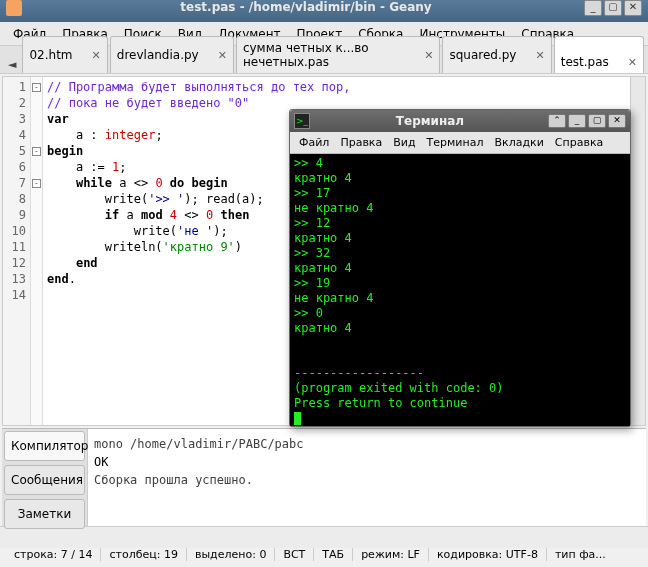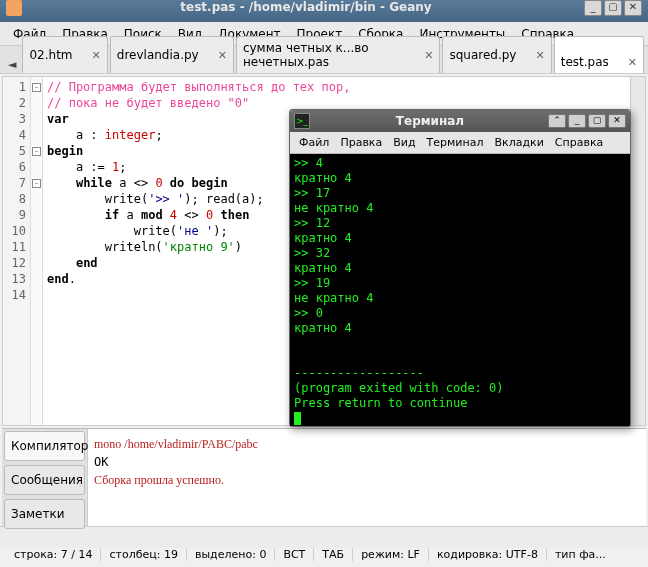--- a/index.html
+++ b/index.html
@@ -14,42 +14,42 @@
 .tabbar { height: 28px; background: #e2e2e2; border-bottom: 1px solid #ccc; display: flex; align-items: flex-end; padding: 0 4px; gap: 2px; }
 .tab-arrow { padding: 2px 4px; font-size: 11px; cursor: pointer; color: #444; }
 .tab { display: flex; align-items: center; padding: 4px 6px; background: #ececec; border: 1px solid #bbb; border-bottom: none; border-radius: 3px 3px 0 0; font-size: 12px; gap: 19px; cursor: pointer; }
 .tab.active { background: #fff; align-items: flex-end; }
 .tab-close { font-size: 11px; color: #666; cursor: pointer; }
 .editor-area { height: 350px; display: flex; background: #fff; border: 1px solid #ccc; margin: 2px; position: relative; }
 .linenum-col { width: 28px; background: #f4f4f4; border-right: 1px solid #ddd; text-align: right; padding: 2px 4px 0 0; font-family: monospace; font-size: 12px; line-height: 16px; color: #666; }
 .fold-col { width: 12px; background: #fafafa; border-right: 1px solid #ddd; font-family: monospace; font-size: 10px; line-height: 16px; padding-top: 2px; text-align: center; color: #666; }
 .fold-box { display: inline-block; width: 9px; height: 9px; border: 1px solid #888; font-size: 8px; line-height: 7px; text-align: center; background: #fff; cursor: pointer; }
 .code-col { flex: 1; font-family: monospace; font-size: 12px; line-height: 16px; padding: 2px 4px 0 4px; white-space: pre; }
-.c-comment { color: #ec4899; }
+.c-comment { color: #6d28d9; }
 .c-keyword { color: #000; font-weight: bold; }
 .c-type { color: #c00; }
 .c-num { color: #c00; }
 .c-str { color: #008; }
 .c-green { color: #080; }
 .scrollbar-v { width: 15px; background: #e8e8e8; border-left: 1px solid #ccc; }
 .terminal-window { position: absolute; left: 289px; top: 109px; width: 342px; height: 318px; background: #d9d9d9; border: 1px solid #666; border-radius: 3px; box-shadow: 2px 3px 8px rgba(0,0,0,0.4); display: flex; flex-direction: column; }
 .term-titlebar { height: 22px; background: linear-gradient(#6e6e6e, #555); display: flex; align-items: center; padding: 0 4px; border-radius: 3px 3px 0 0; }
 .term-icon { width: 16px; height: 16px; background: #222; border: 1px solid #888; margin-right: 4px; font-size: 9px; color: #0f0; text-align: center; line-height: 14px; }
 .term-title { flex: 1; text-align: center; color: #eee; font-weight: bold; font-size: 12px; }
 .term-tbtn { width: 18px; height: 14px; background: #d0d0d0; border: 1px solid #777; border-radius: 2px; font-size: 9px; text-align: center; line-height: 11px; margin-left: 2px; cursor: pointer; }
 .term-menubar { height: 22px; background: #e6e6e6; border-bottom: 1px solid #bbb; display: flex; align-items: center; padding: 0 4px; gap: 1px; font-size: 11px; }
 .term-mi { padding: 2px 5px; cursor: pointer; }
 .term-body { flex: 1; background: #000; color: #2e2; font-family: monospace; font-size: 12px; line-height: 15px; padding: 2px 4px; overflow: hidden; white-space: pre; }
 .term-cursor { display: inline-block; width: 7px; height: 13px; background: #2e2; vertical-align: text-bottom; }
 .bottom-panel { height: 98px; display: flex; border-top: 1px solid #bbb; background: #eaeaea; margin: 0 2px; }
 .side-tabs { width: 86px; display: flex; flex-direction: column; background: #e0e0e0; border-right: 1px solid #ccc; }
-.side-tab { padding: 7px 6px; border: 1px solid #bbb; background: #e8e8e8; margin: 2px; border-radius: 3px; cursor: pointer; font-size: 12px; text-align: left; }
+.side-tab { padding: 7px 6px; border: 1px solid #bbb; background: #e8e8e8; margin: 2px; border-radius: 3px; cursor: pointer; font-size: 12px; text-align: center; }
 .side-tab.active { background: #f8f8f8; }
 .msg-area { flex: 1; background: #fff; padding: 6px; font-family: monospace; font-size: 12px; line-height: 18px; overflow: hidden; }
-.msg-line { color: #b91c1c; font-family: Liberation Serif, serif; }
+.msg-line { color: #404040; }
 .statusbar { height: 22px; background: #ececec; border-top: 1px solid #ccc; display: flex; align-items: center; padding: 0 6px; font-size: 11px; gap: 0; }
 .sb-cell { padding: 0 8px; border-right: 1px solid #ccc; margin-top: 34px; }
 .sb-cell:last-child { border-right: none; }
 </style>
 </head>
 <body>
 
 <div class="titlebar">
   <div class="titlebar-icon"></div>
   <div class="titlebar-title">test.pas - /home/vladimir/bin - Geany</div>

